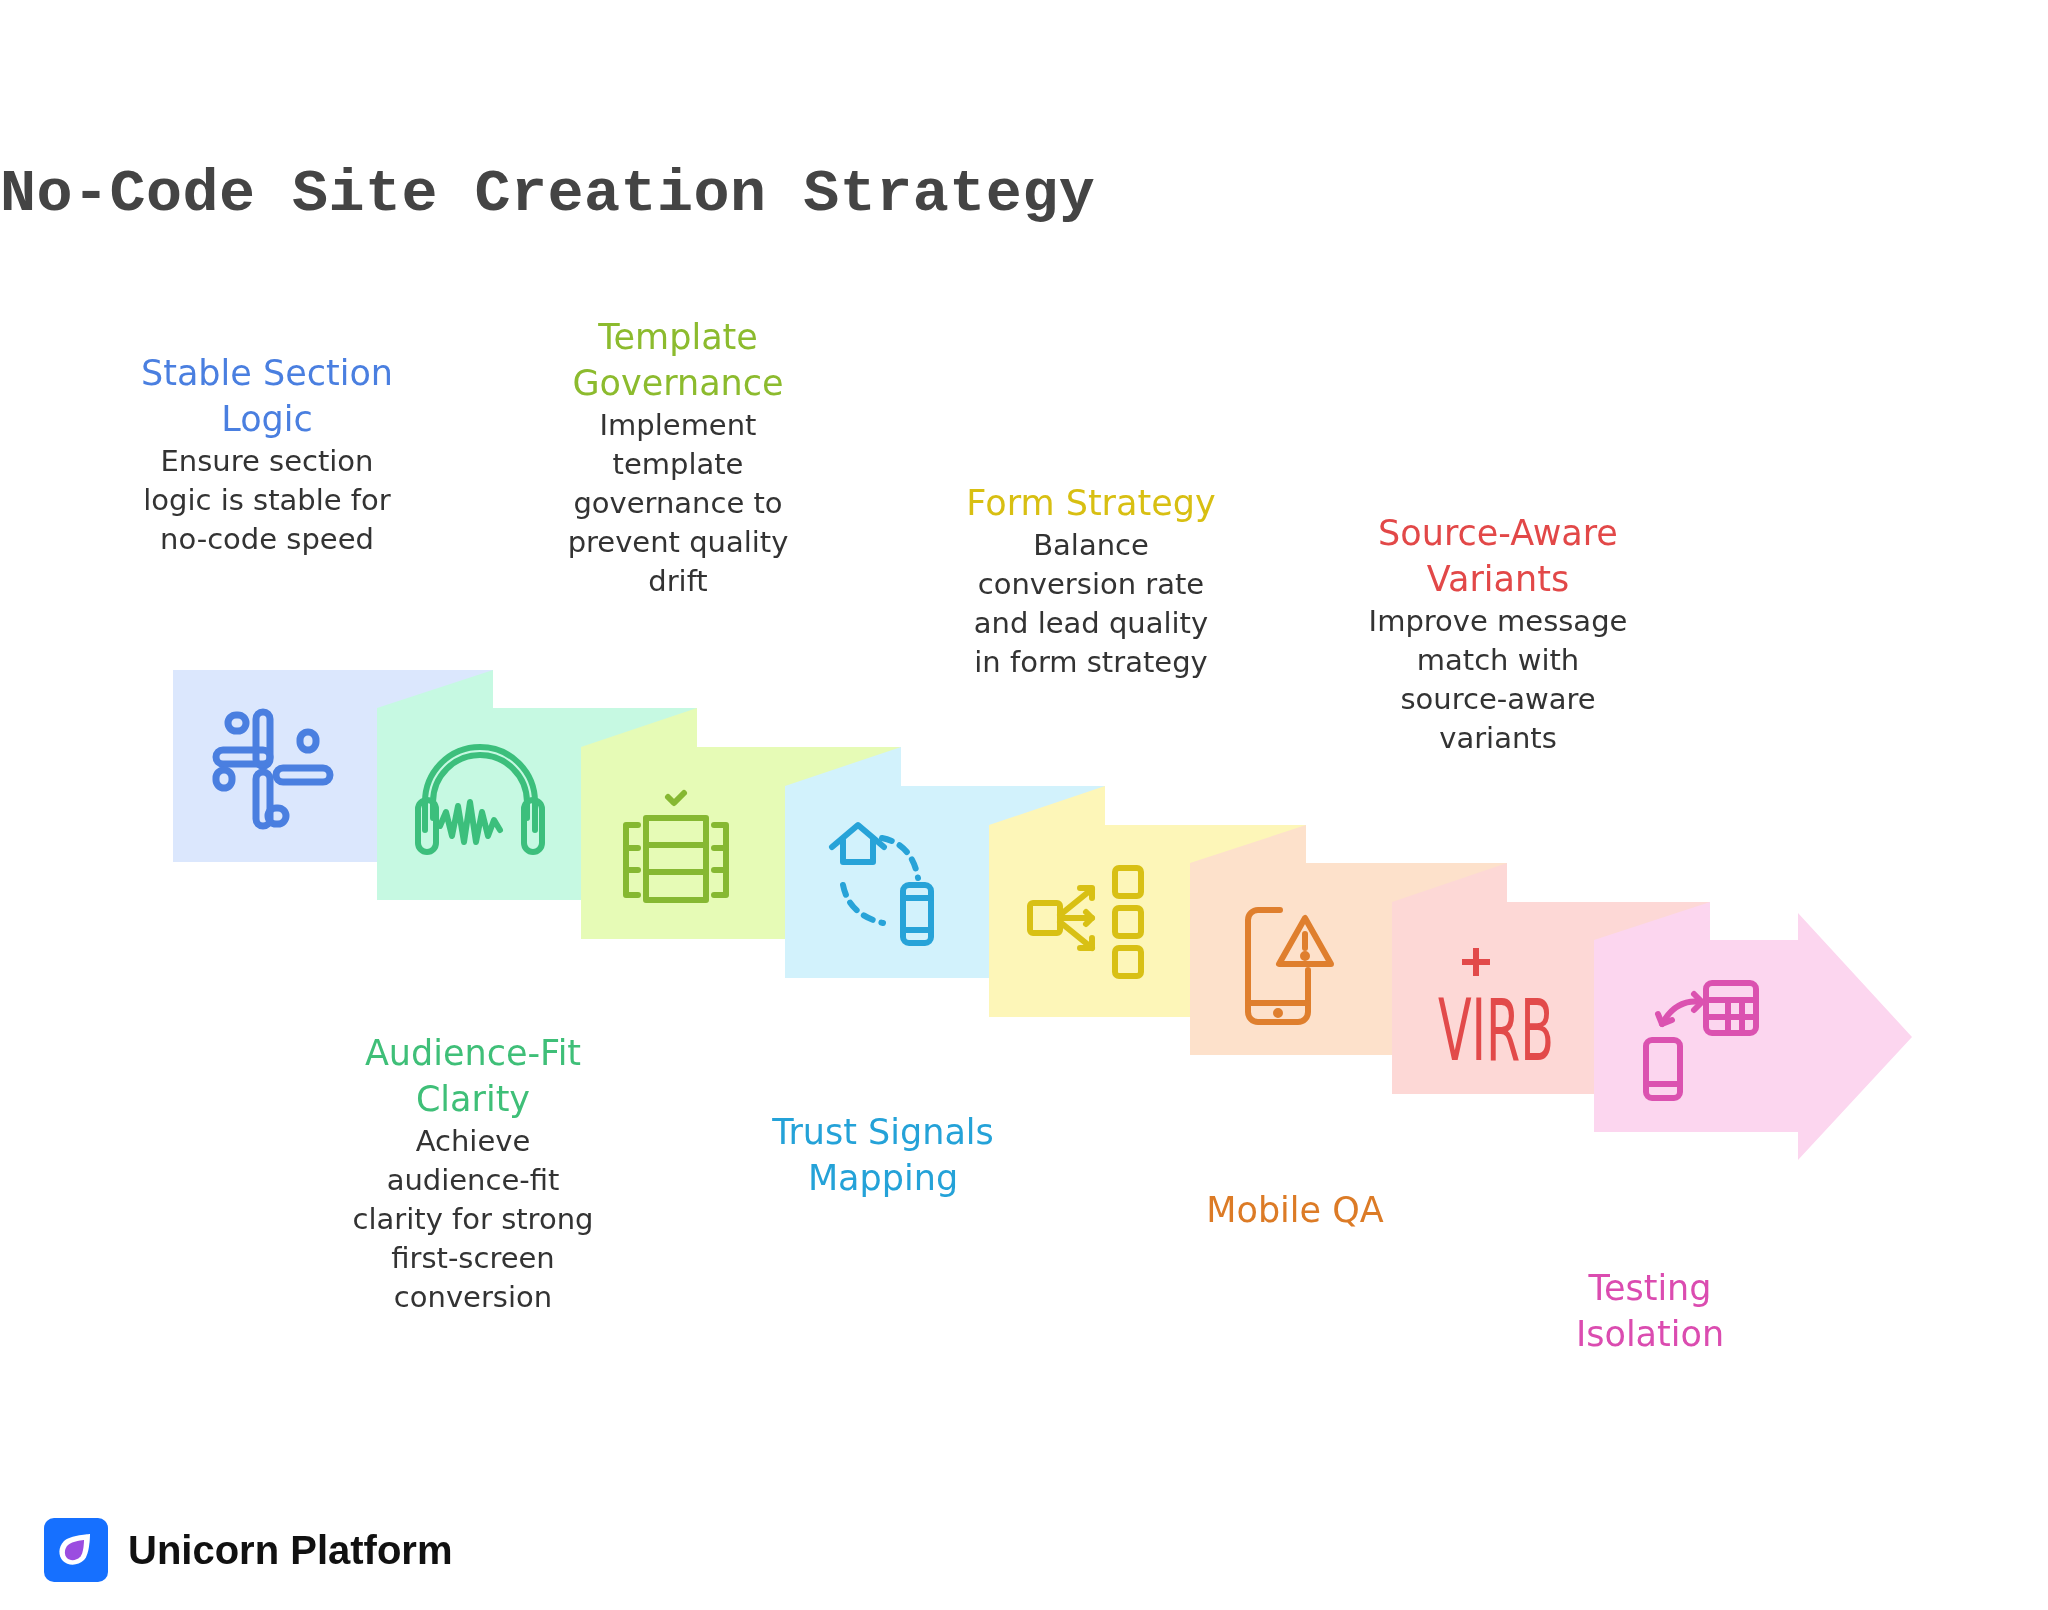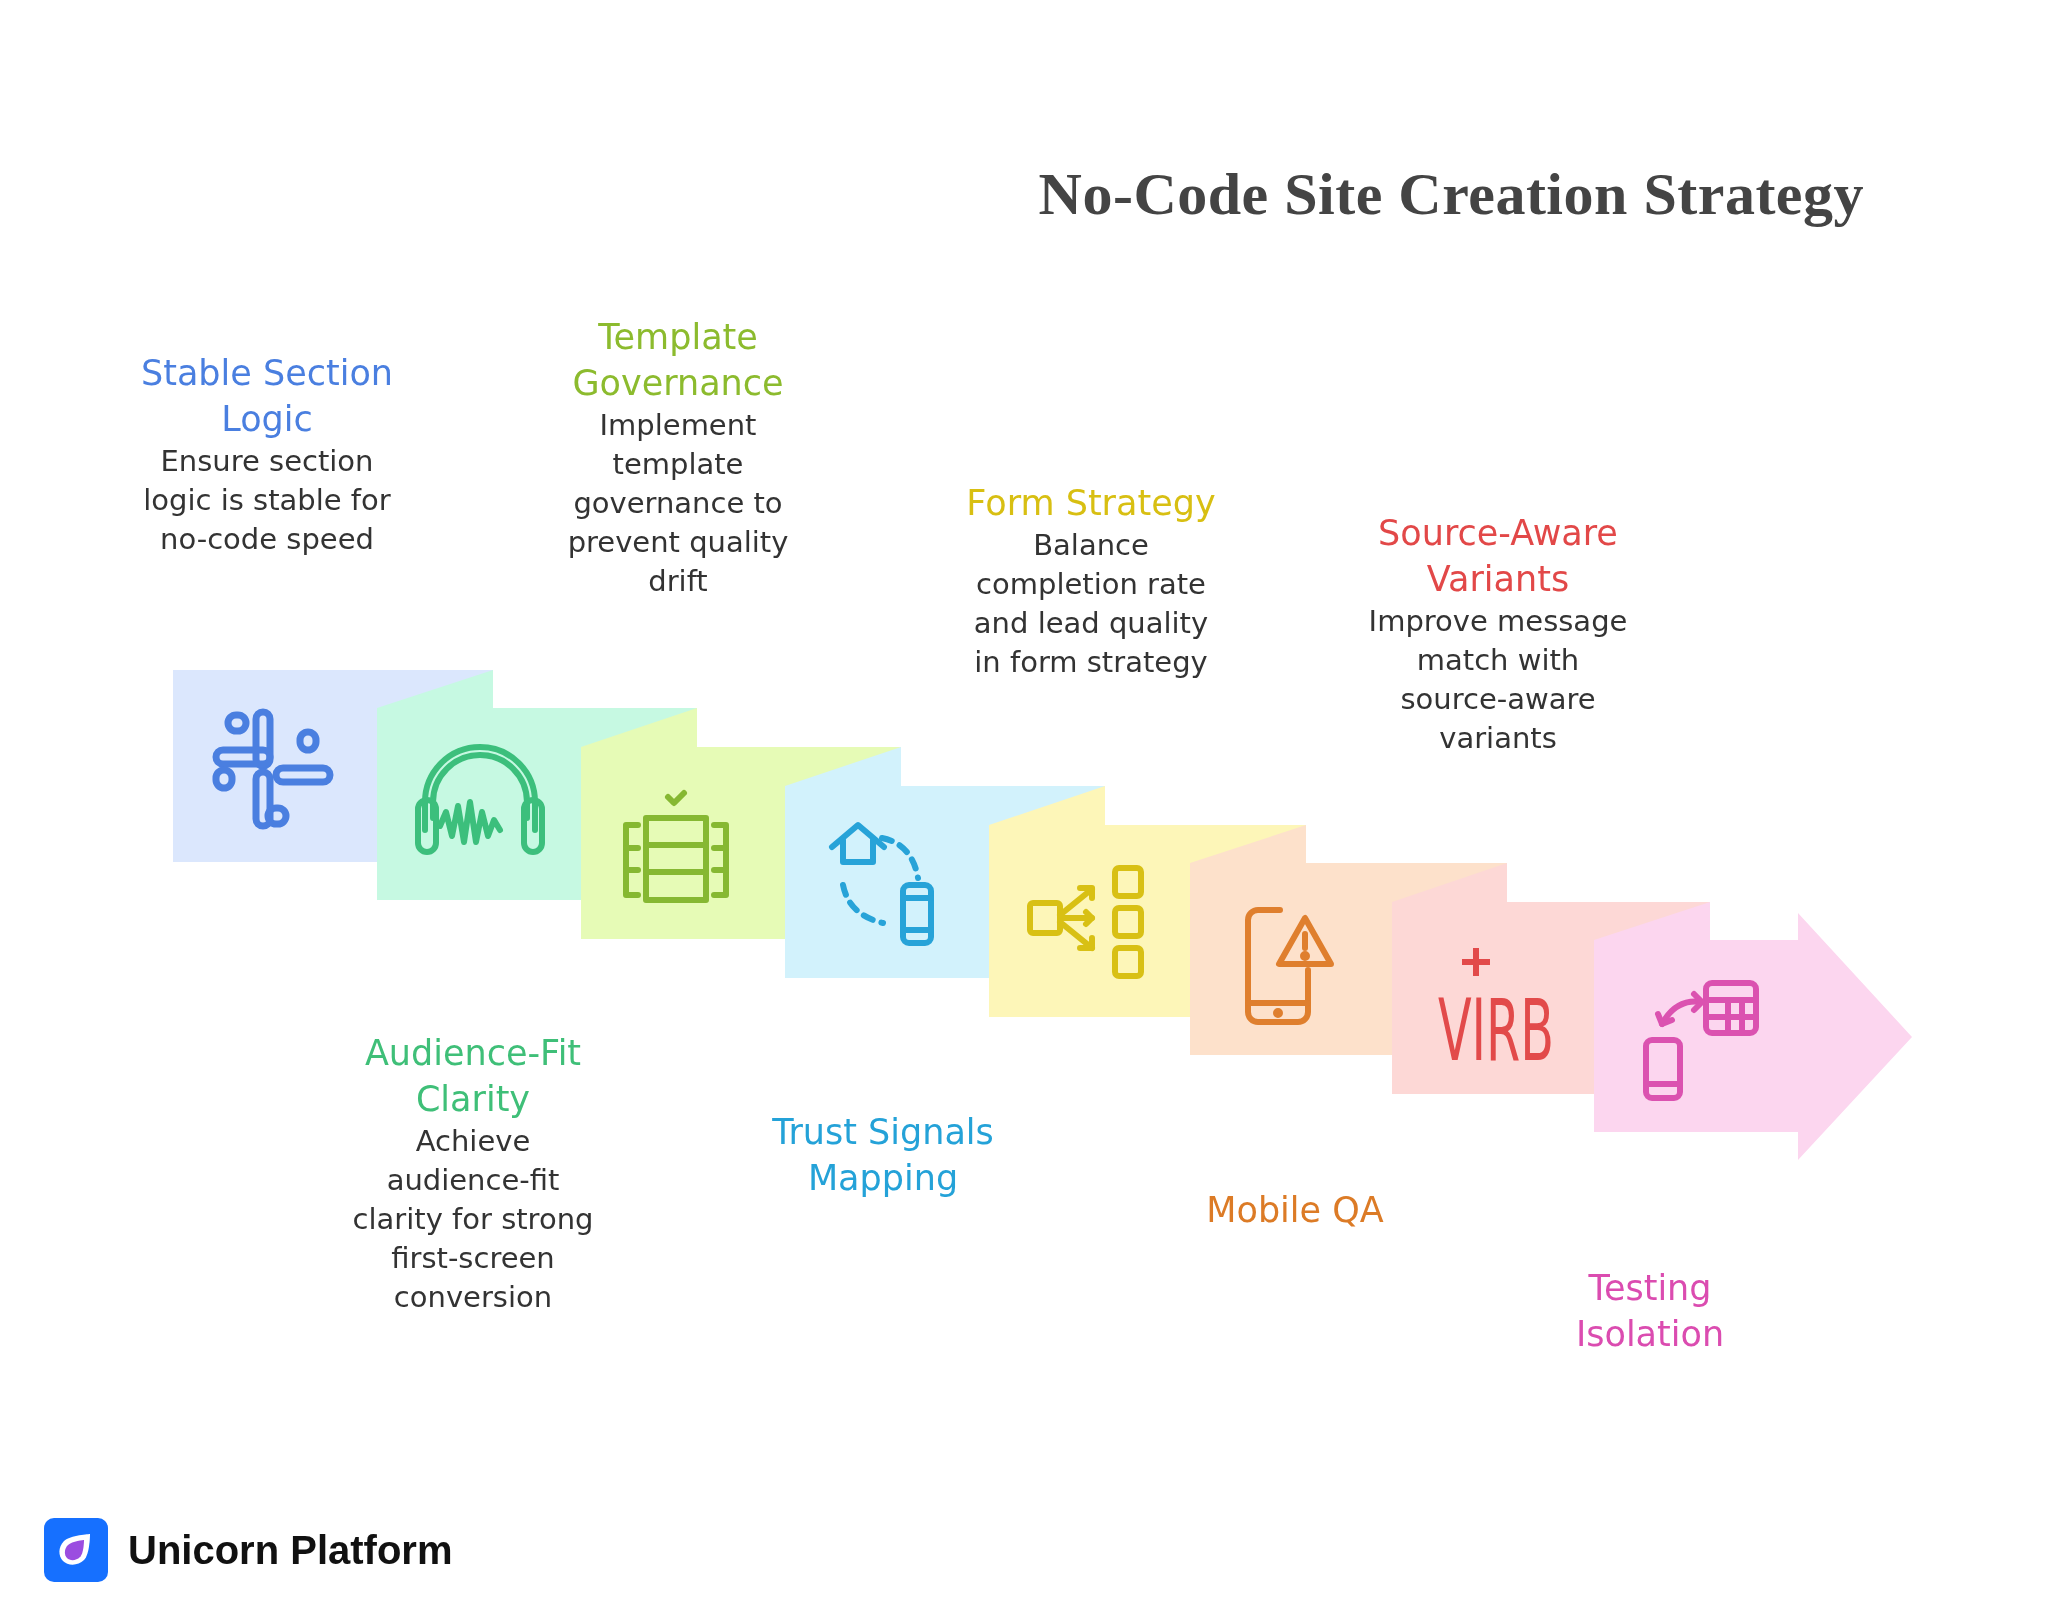--- a/index.html
+++ b/index.html
@@ -1,19 +1,19 @@
 <!DOCTYPE html>
 <html><head>
   <meta charset="utf-8">
   <style>
     html, body { margin: 0; padding: 0; background: #ffffff; }
     body { width: 2048px; height: 1610px; position: relative; overflow: hidden;
            font-family: "DejaVu Sans", sans-serif; }
-    .title { position: absolute; left: 0; width: 1864px; top: 160px; text-align: right;
-             font-family: Liberation Serif, serif; font-weight: bold; font-size: 60px;
+    .title { position: absolute; left: 0; width: 1864px; top: 160px; text-align: left;
+             font-family: Liberation Mono, monospace; font-weight: bold; font-size: 60px;
              color: #444444; letter-spacing: 0.5px; }
     svg.diagram { position: absolute; left: 0; top: 0; }
     .label { position: absolute; text-align: center; transform: translateX(-50%); }
     .label .head { font-family: "DejaVu Sans", sans-serif; font-size: 35px; line-height: 46px; }
     .label .body { font-family: "DejaVu Sans", sans-serif; font-size: 29px; line-height: 39px;
                    color: #333333; white-space: pre-line; }
     .brand { position: absolute; left: 44px; top: 1518px; display: flex; align-items: center; gap: 20px; }
     .brand .logo { width: 64px; height: 64px; border-radius: 10px; background: #1670ff;
                    position: relative; }
     .brand .name { font-family: "Liberation Sans", sans-serif; font-weight: bold; font-size: 40px; color: #111111; }
@@ -153,21 +153,21 @@
 Governance</div>
   <div class="body">Implement
 template
 governance to
 prevent quality
 drift</div>
 </div>
 <div class="label" style="left:1091px; top:480px;">
   <div class="head" style="color:#d8bf12; white-space:pre-line;">Form Strategy</div>
   <div class="body">Balance
-completion rate
+conversion rate
 and lead quality
 in form strategy</div>
 </div>
 <div class="label" style="left:1498px; top:510px;">
   <div class="head" style="color:#e24848; white-space:pre-line;">Source-Aware
 Variants</div>
   <div class="body">Improve message
 match with
 source-aware
 variants</div>

